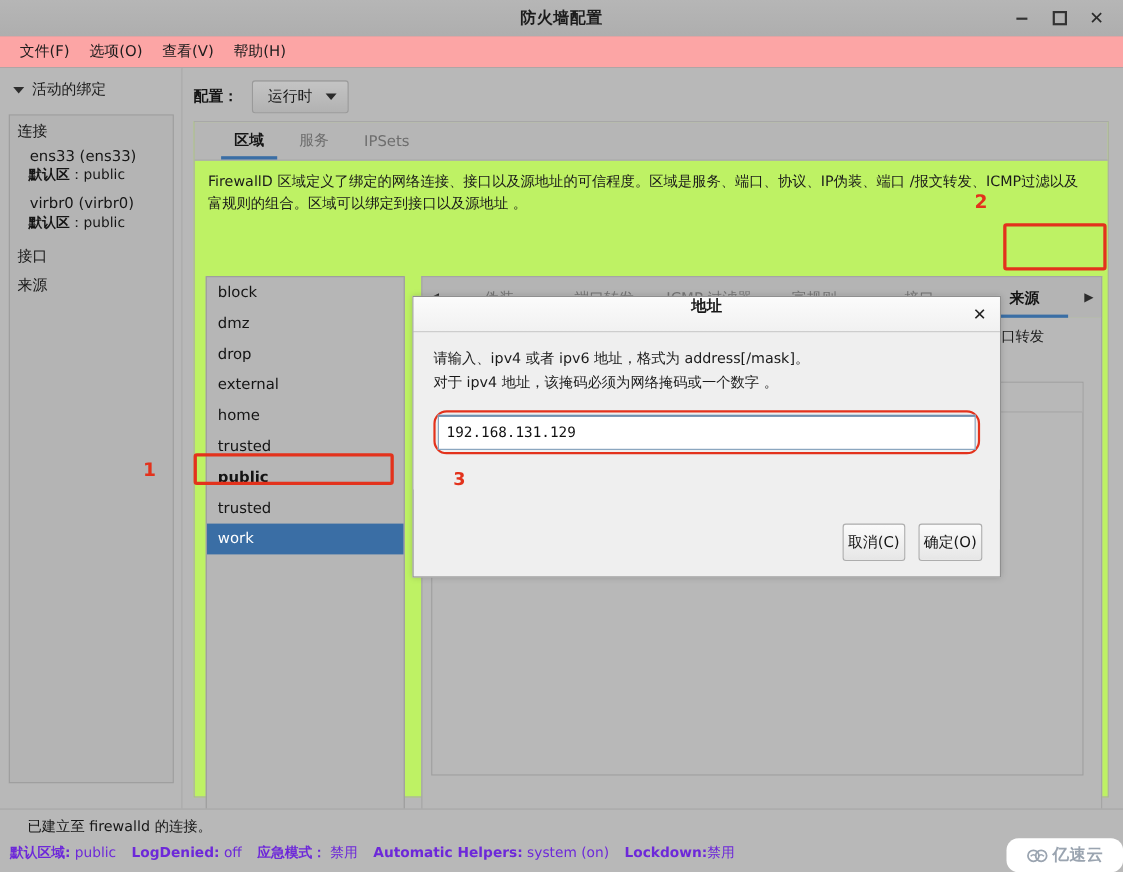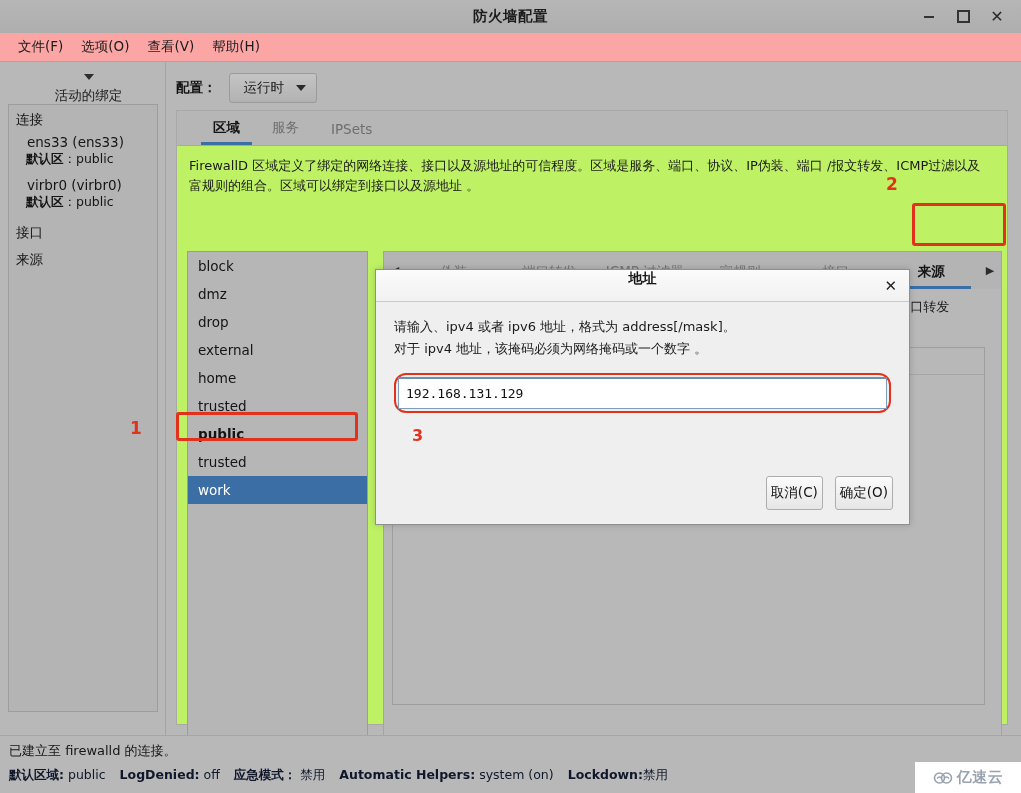--- a/index.html
+++ b/index.html
@@ -102,21 +102,20 @@
     box-sizing: border-box;
   }
   .binding-header {
     display: flex;
     align-items: center;
     gap: 7px;
     padding: 10px 0 9px 12px;
     font-size: 13.5px;
     color: #1c1c1c;
     cursor: pointer;
-    flex-direction: column;
   }
   .chev-down {
     display: inline-block;
     width: 0; height: 0;
     border-left: 5px solid transparent;
     border-right: 5px solid transparent;
     border-top: 6px solid #2d2d2d;
     margin-top: 2px;
   }
   .binding-list {
@@ -353,40 +352,42 @@
     left: 0; top: 735px;
     width: 1021px; height: 58px;
     background: #b8b8b8;
     border-top: 1px solid #a6a6a6;
     box-sizing: border-box;
   }
   .status-line1 {
     padding: 6px 3px 0 9px;
     font-size: 13px;
     color: #161616;
+    margin-left: 16px;
   }
   .status-line2 {
     padding: 7px 0 0 9px;
     font-size: 12.5px;
-    color: #0f172a;
+    color: #6d28d9;
     display: flex;
     gap: 14px;
     align-items: baseline;
   }
   .status-line2 b { font-weight: bold; }
 
   .watermark {
     position: absolute;
     left: 915px; top: 762px;
     width: 106px; height: 31px;
     background: #ffffff;
     display: flex;
     align-items: center;
     justify-content: center;
     gap: 4px;
+    border-radius: 11px;
   }
   .wm-text {
     font-size: 15px;
     color: #9aa4b0;
     font-weight: bold;
     letter-spacing: 0.5px;
   }
 
   
   .dlg-shadow {

